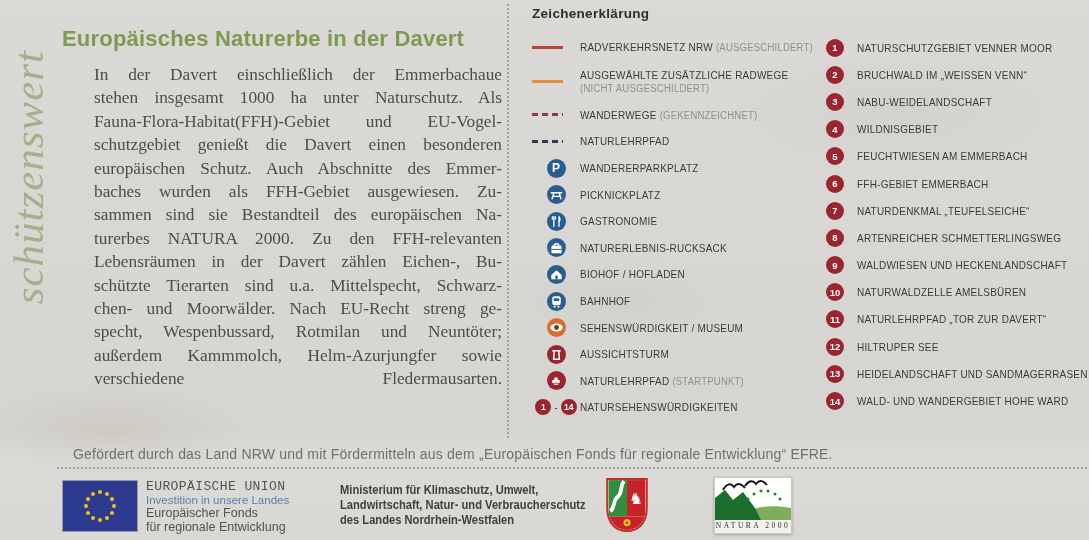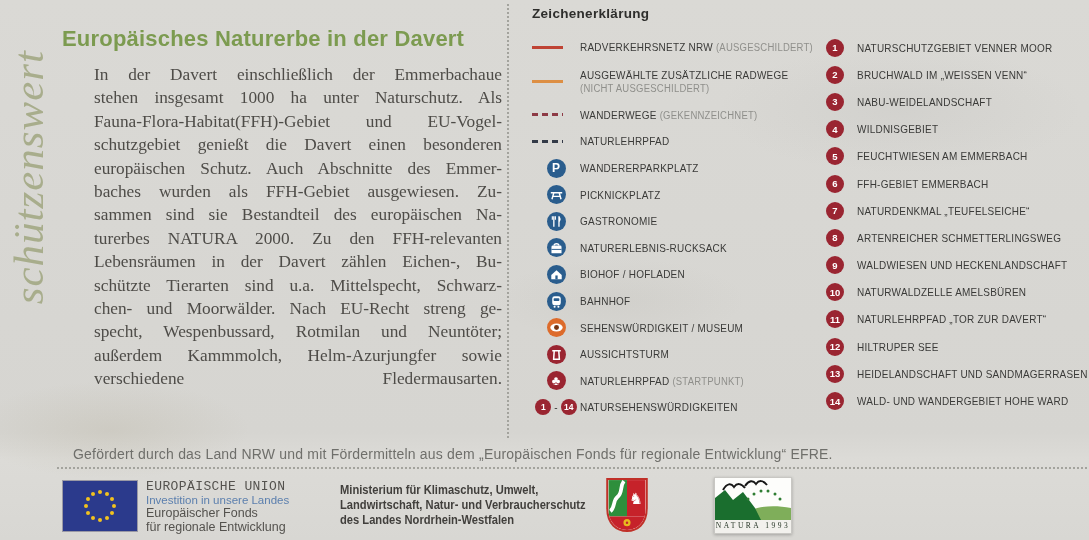--- a/index.html
+++ b/index.html
@@ -411,16 +411,16 @@
         <circle cx="33" cy="21" r="1.5"></circle>
           <circle cx="39" cy="16" r="1.5"></circle>
           <circle cx="46" cy="13" r="1.5"></circle>
         <circle cx="53" cy="13" r="1.5"></circle>
           <circle cx="60" cy="16" r="1.5"></circle>
           <circle cx="65" cy="21" r="1.5"></circle>
       </g>
       <path d="M8,12 C12,5 16,5 19,9 C22,5 26,5 30,10" stroke="#161616" stroke-width="2" fill="none"></path>
       <path d="M30,8 C34,2 38,2 41,6 C44,2 48,2 52,7" stroke="#161616" stroke-width="2" fill="none"></path>
     </svg>
-    <div class="natura-label">NATURA 1993</div>
+    <div class="natura-label">NATURA 2000</div>
   </div>
 
 </div>
 
 </body></html>

